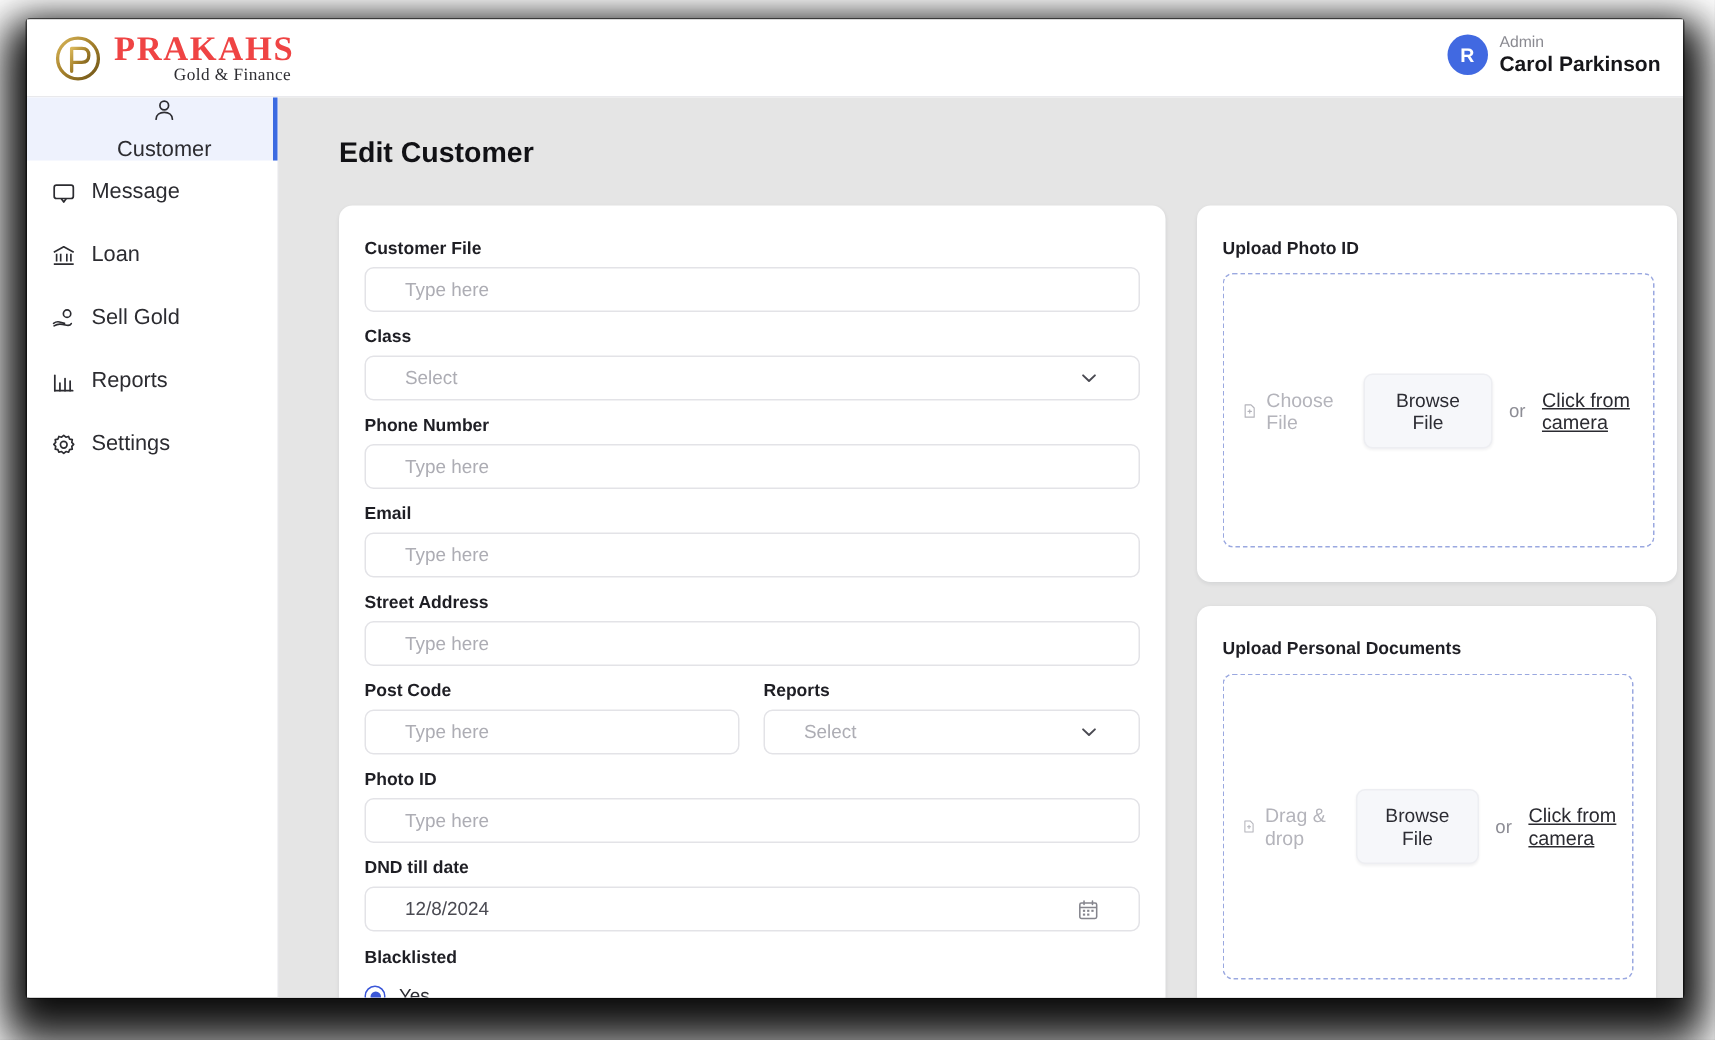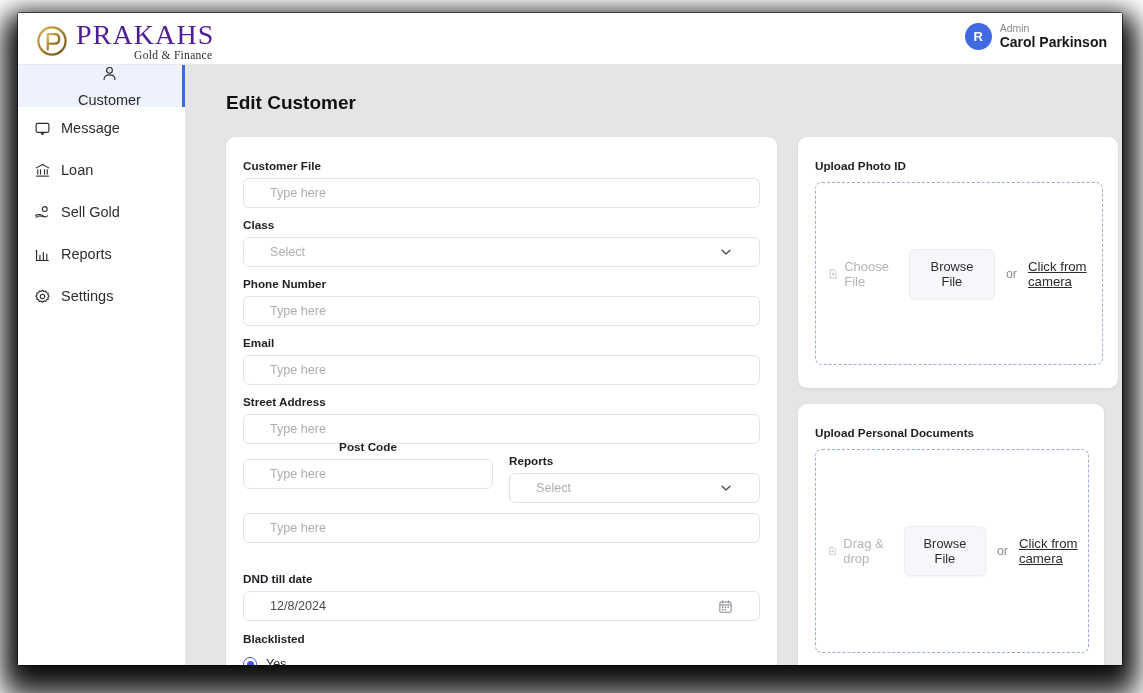--- a/index.html
+++ b/index.html
@@ -40,22 +40,22 @@
     border-bottom: 1px solid #e9e9ec;
   }
   #logo-block {
     position: absolute; left: 17px; top: 8px;
     display: flex; align-items: center; gap: 7px;
   }
   #logo-mark { width: 34px; height: 34px; display: block; }
   #logo-text { display: flex; flex-direction: column; line-height: 1; }
   #logo-name {
     font-family: "Liberation Serif", serif;
-    font-size: 28px; letter-spacing: 1.1px;
-    color: #4c1d95; font-weight: 400;
+    font-size: 23px; letter-spacing: 1.1px;
+    color: #ef4444; font-weight: 700;
   }
   #logo-tag {
     font-family: "Liberation Serif", serif;
     font-size: 11.5px; color: #2e2e33;
     letter-spacing: 0.3px; margin-top: 1px;
     align-self: flex-end; padding-right: 2px;
   }
 
   #user-block {
     position: absolute; right: 15px; top: 9px;
@@ -309,38 +309,39 @@
         </div>
       </div>
 
       <div class="field" style="left:17px; top:258px; width:517px;">
         <span class="field-label">Street Address</span>
         <div class="input-box">
           <span class="placeholder">Type here</span>
         </div>
       </div>
 
-      <div class="field" style="left:17px; top:303px; width:250px;text-align:center;">
+      <div class="field" style="left:17px; top:317px; width:250px;">
         <span class="field-label">Post Code</span>
         <div class="input-box">
           <span class="placeholder">Type here</span>
         </div>
       </div>
 
       <div class="field" style="left:283px; top:317px; width:251px;">
         <span class="field-label">Reports</span>
         <div class="input-box select-box">
           <span class="placeholder">Select</span>
           <svg class="chev" viewBox="0 0 16 16" fill="none" stroke="#4a4a52" stroke-width="1.5">
             <path d="M3.5 6 L8 10.3 L12.5 6" stroke-linecap="round" stroke-linejoin="round"></path>
           </svg>
         </div>
       </div>
 
       <div class="field" style="left:17px; top:376px; width:517px;">
+        <span class="field-label">Photo ID</span>
         <div class="input-box">
           <span class="placeholder">Type here</span>
         </div>
       </div>
 
       <div class="field" style="left:17px; top:435px; width:517px;">
         <span class="field-label">DND till date</span>
         <div class="input-box select-box">
           <span class="value-text">12/8/2024</span>
           <svg class="cal-icon" viewBox="0 0 16 16" fill="none" stroke="#85858d" stroke-width="1.1">

